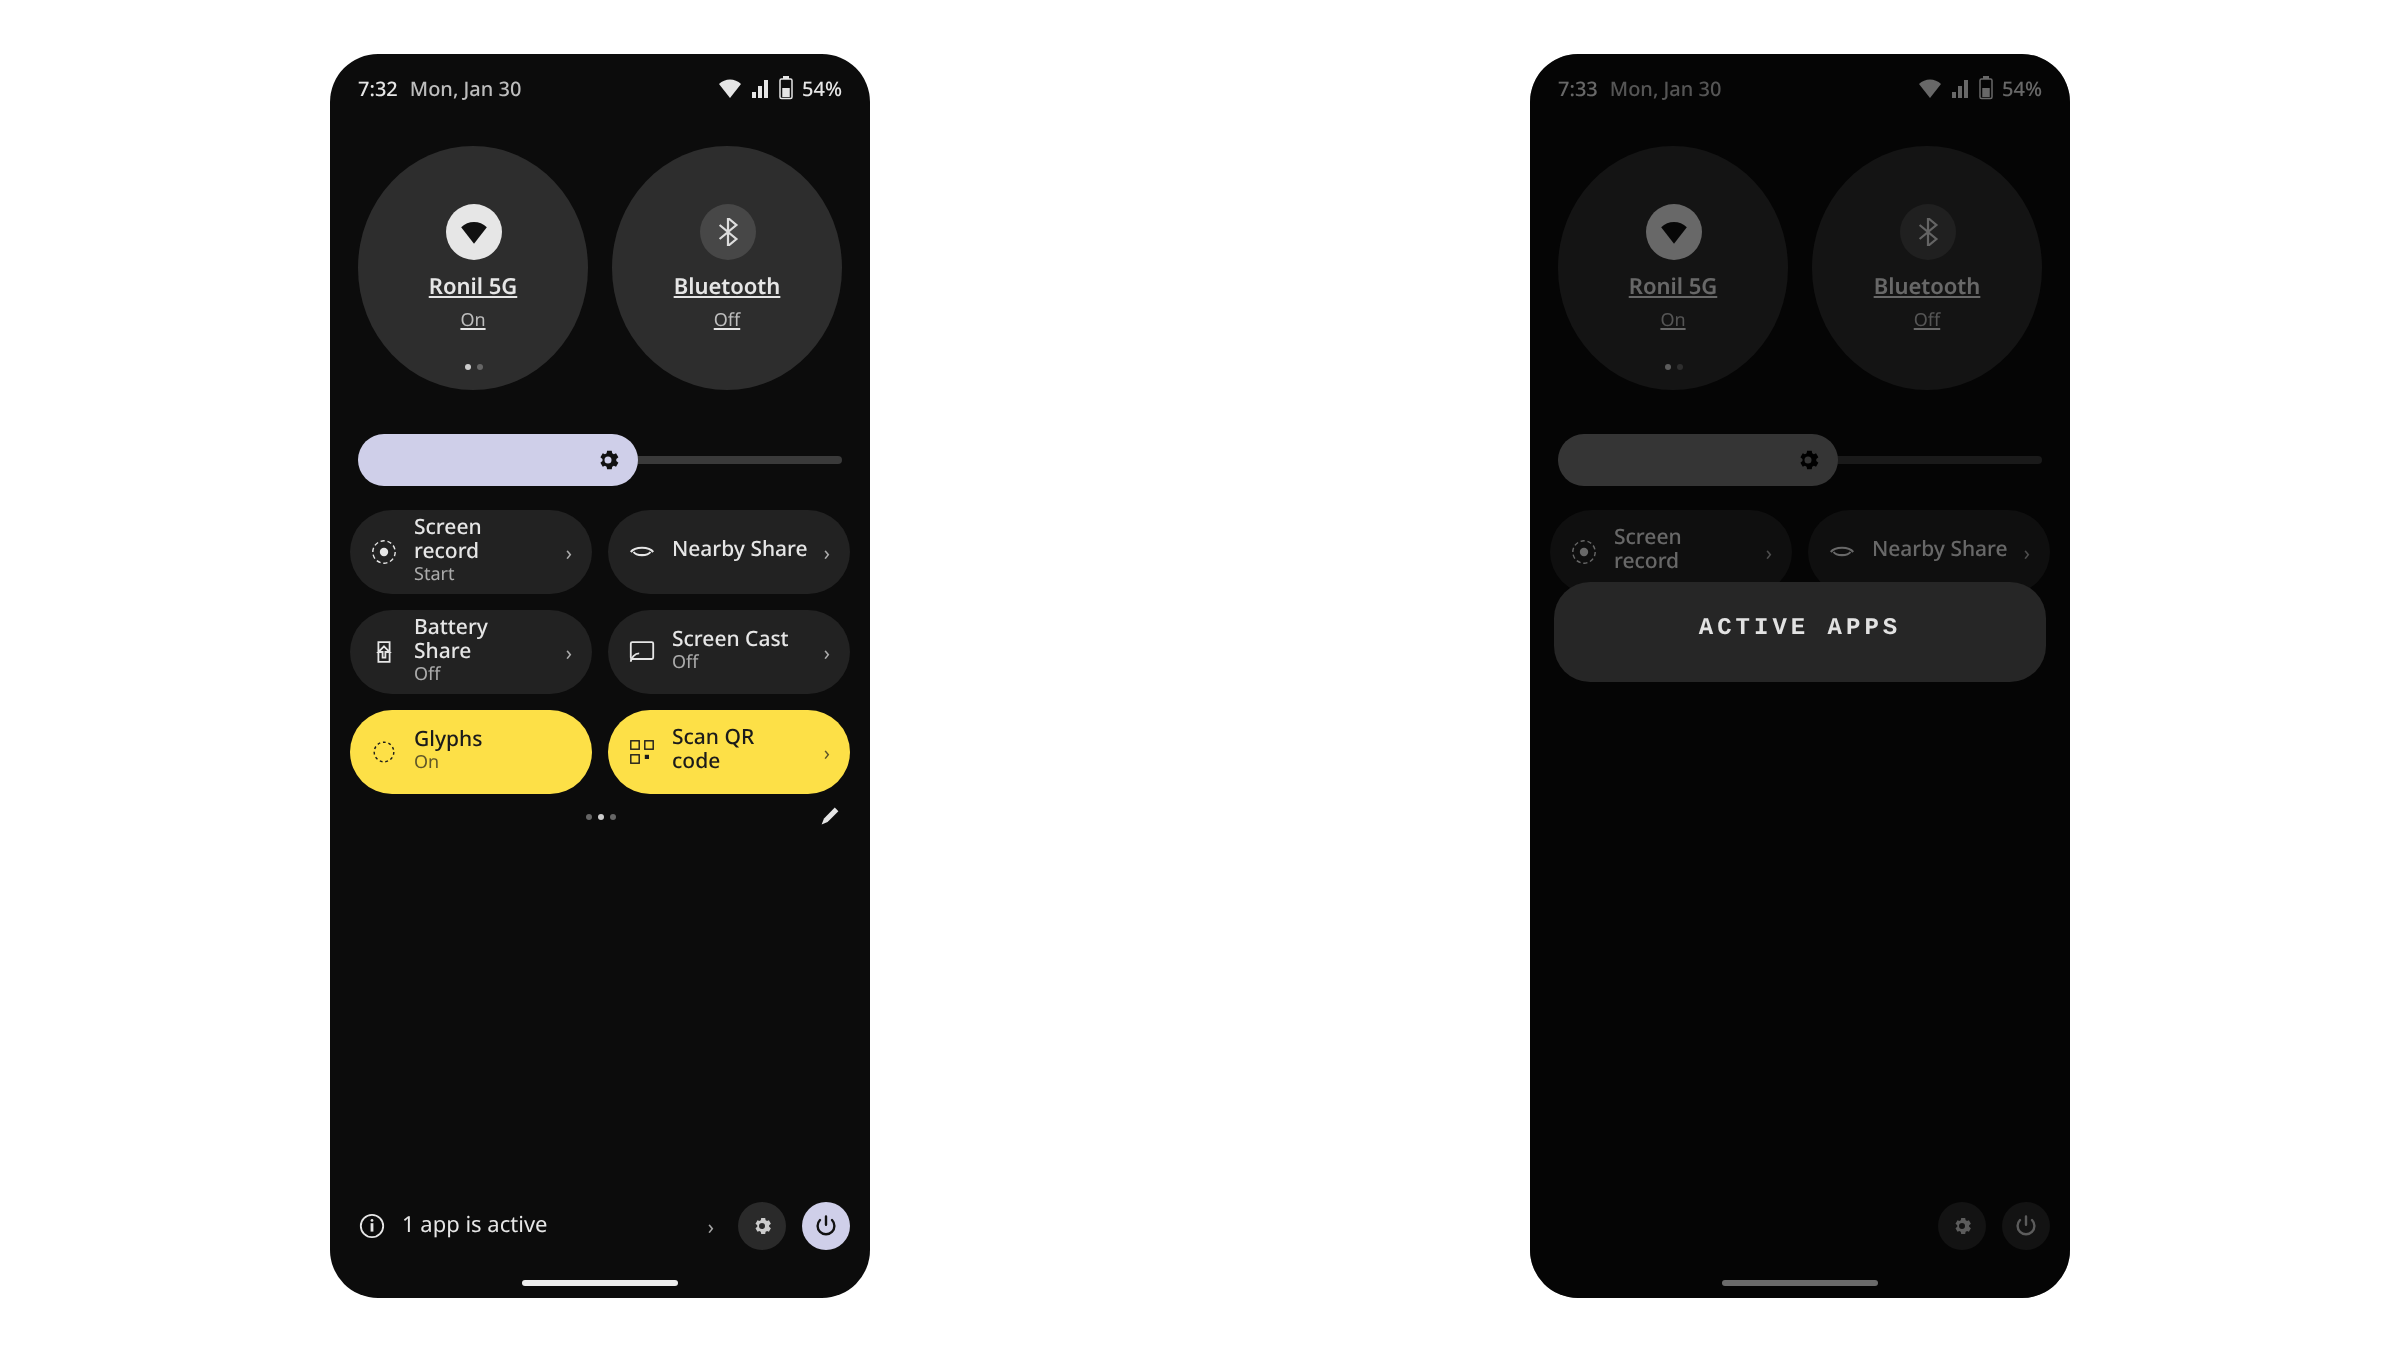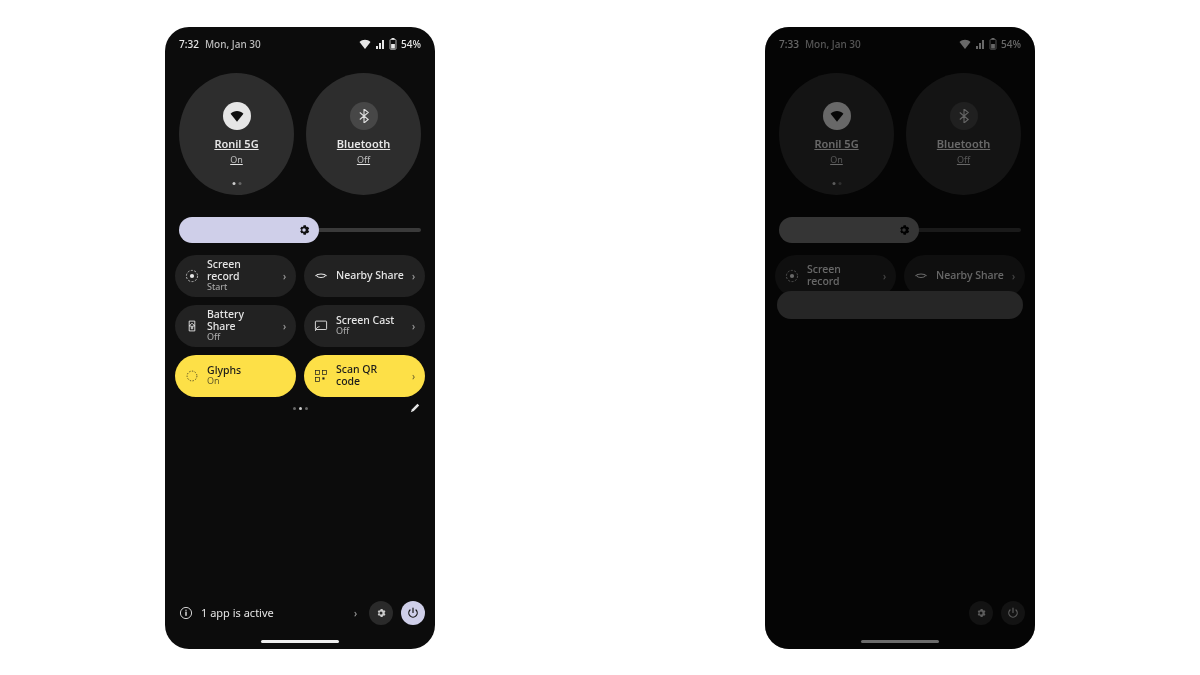--- a/index.html
+++ b/index.html
@@ -544,20 +544,21 @@
                 <span class="t-title">Nearby Share</span>
               </span>
             <span class="chev">›</span>
           </div>
         </div>
       </div>
 
       <div class="dim-layer"></div>
 
       <div class="dialog">
+        <div class="dialog-title">ACTIVE APPS</div>
       </div>
 
       <div class="foot" style="z-index:1">
         <div class="info" style="visibility:hidden"></div>
         <span class="round-btn">
           <svg width="12" height="12" viewBox="0 0 24 24">
               <path fill="currentColor" d="m19.4 13-.3-.2a7 7 0 0 0 0-1.6l.3-.2 1.5-1.3-2-3.4-1.9.7a7 7 0 0 0-1.4-.8L15.2 4h-4l-.4 2.2a7 7 0 0 0-1.4.8l-1.9-.7-2 3.4 1.5 1.3.3.2a7 7 0 0 0 0 1.6l-.3.2-1.5 1.3 2 3.4 1.9-.7c.4.3.9.6 1.4.8l.4 2.2h4l.4-2.2c.5-.2 1-.5 1.4-.8l1.9.7 2-3.4-1.5-1.3ZM12 15a3 3 0 1 1 0-6 3 3 0 0 1 0 6Z"></path>
             </svg>
         </span>
         <span class="round-btn">

